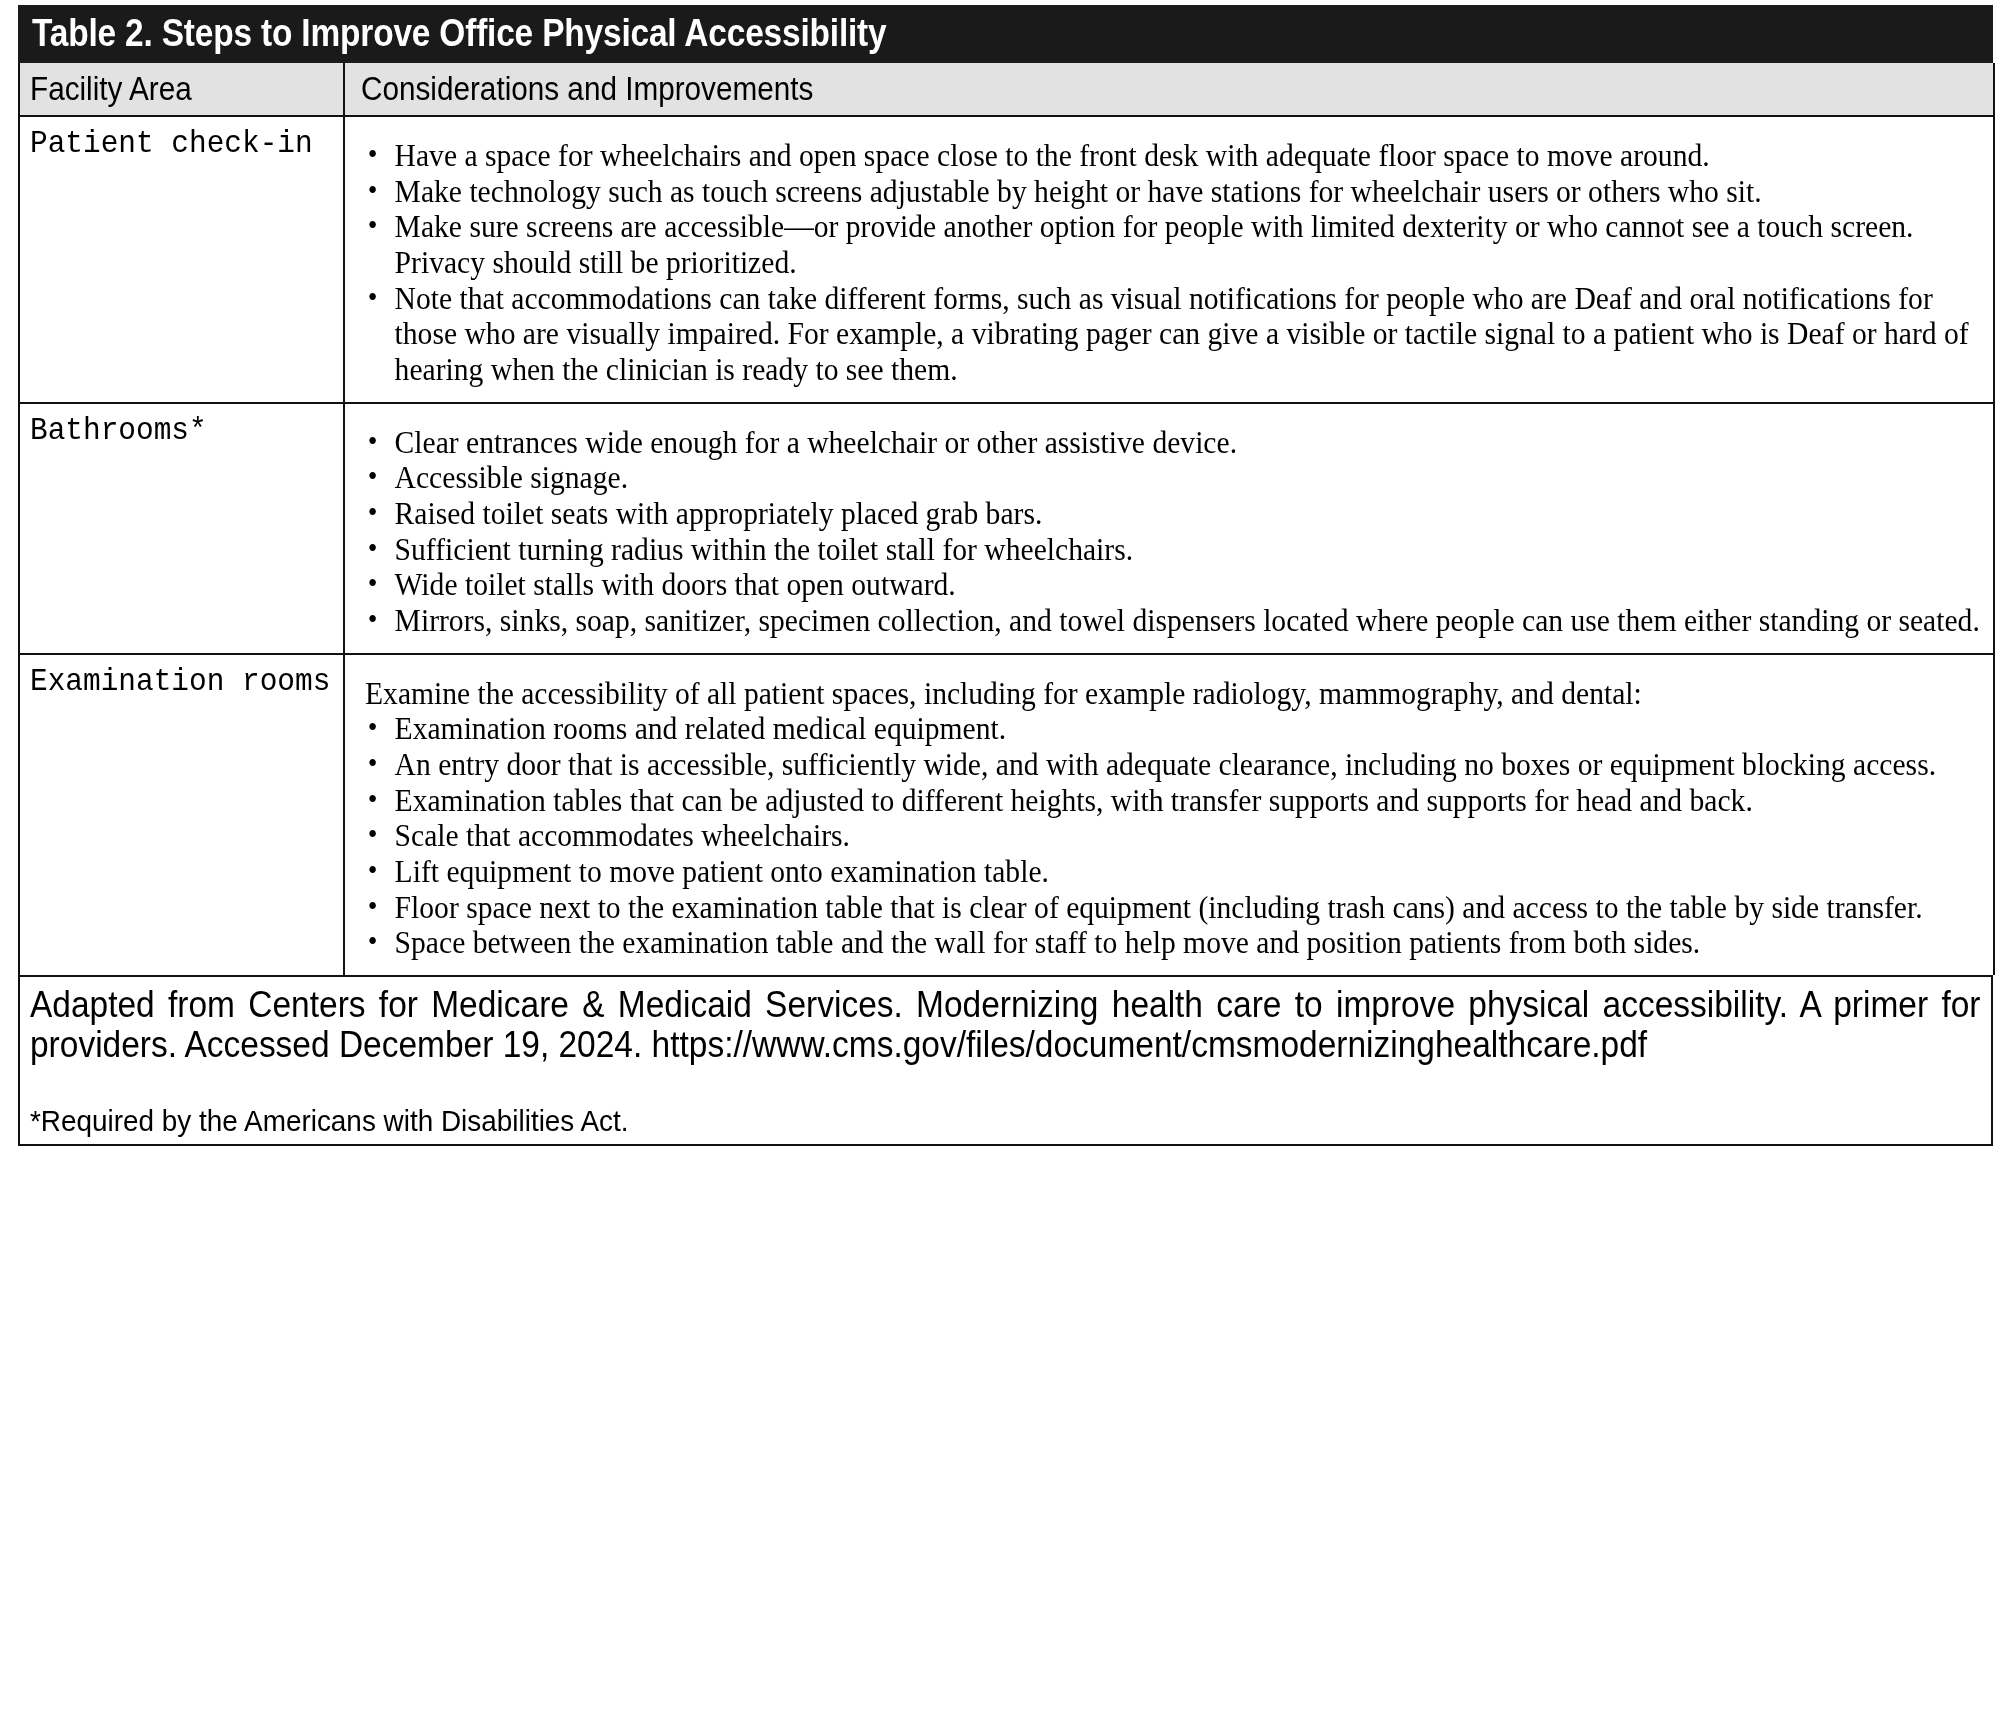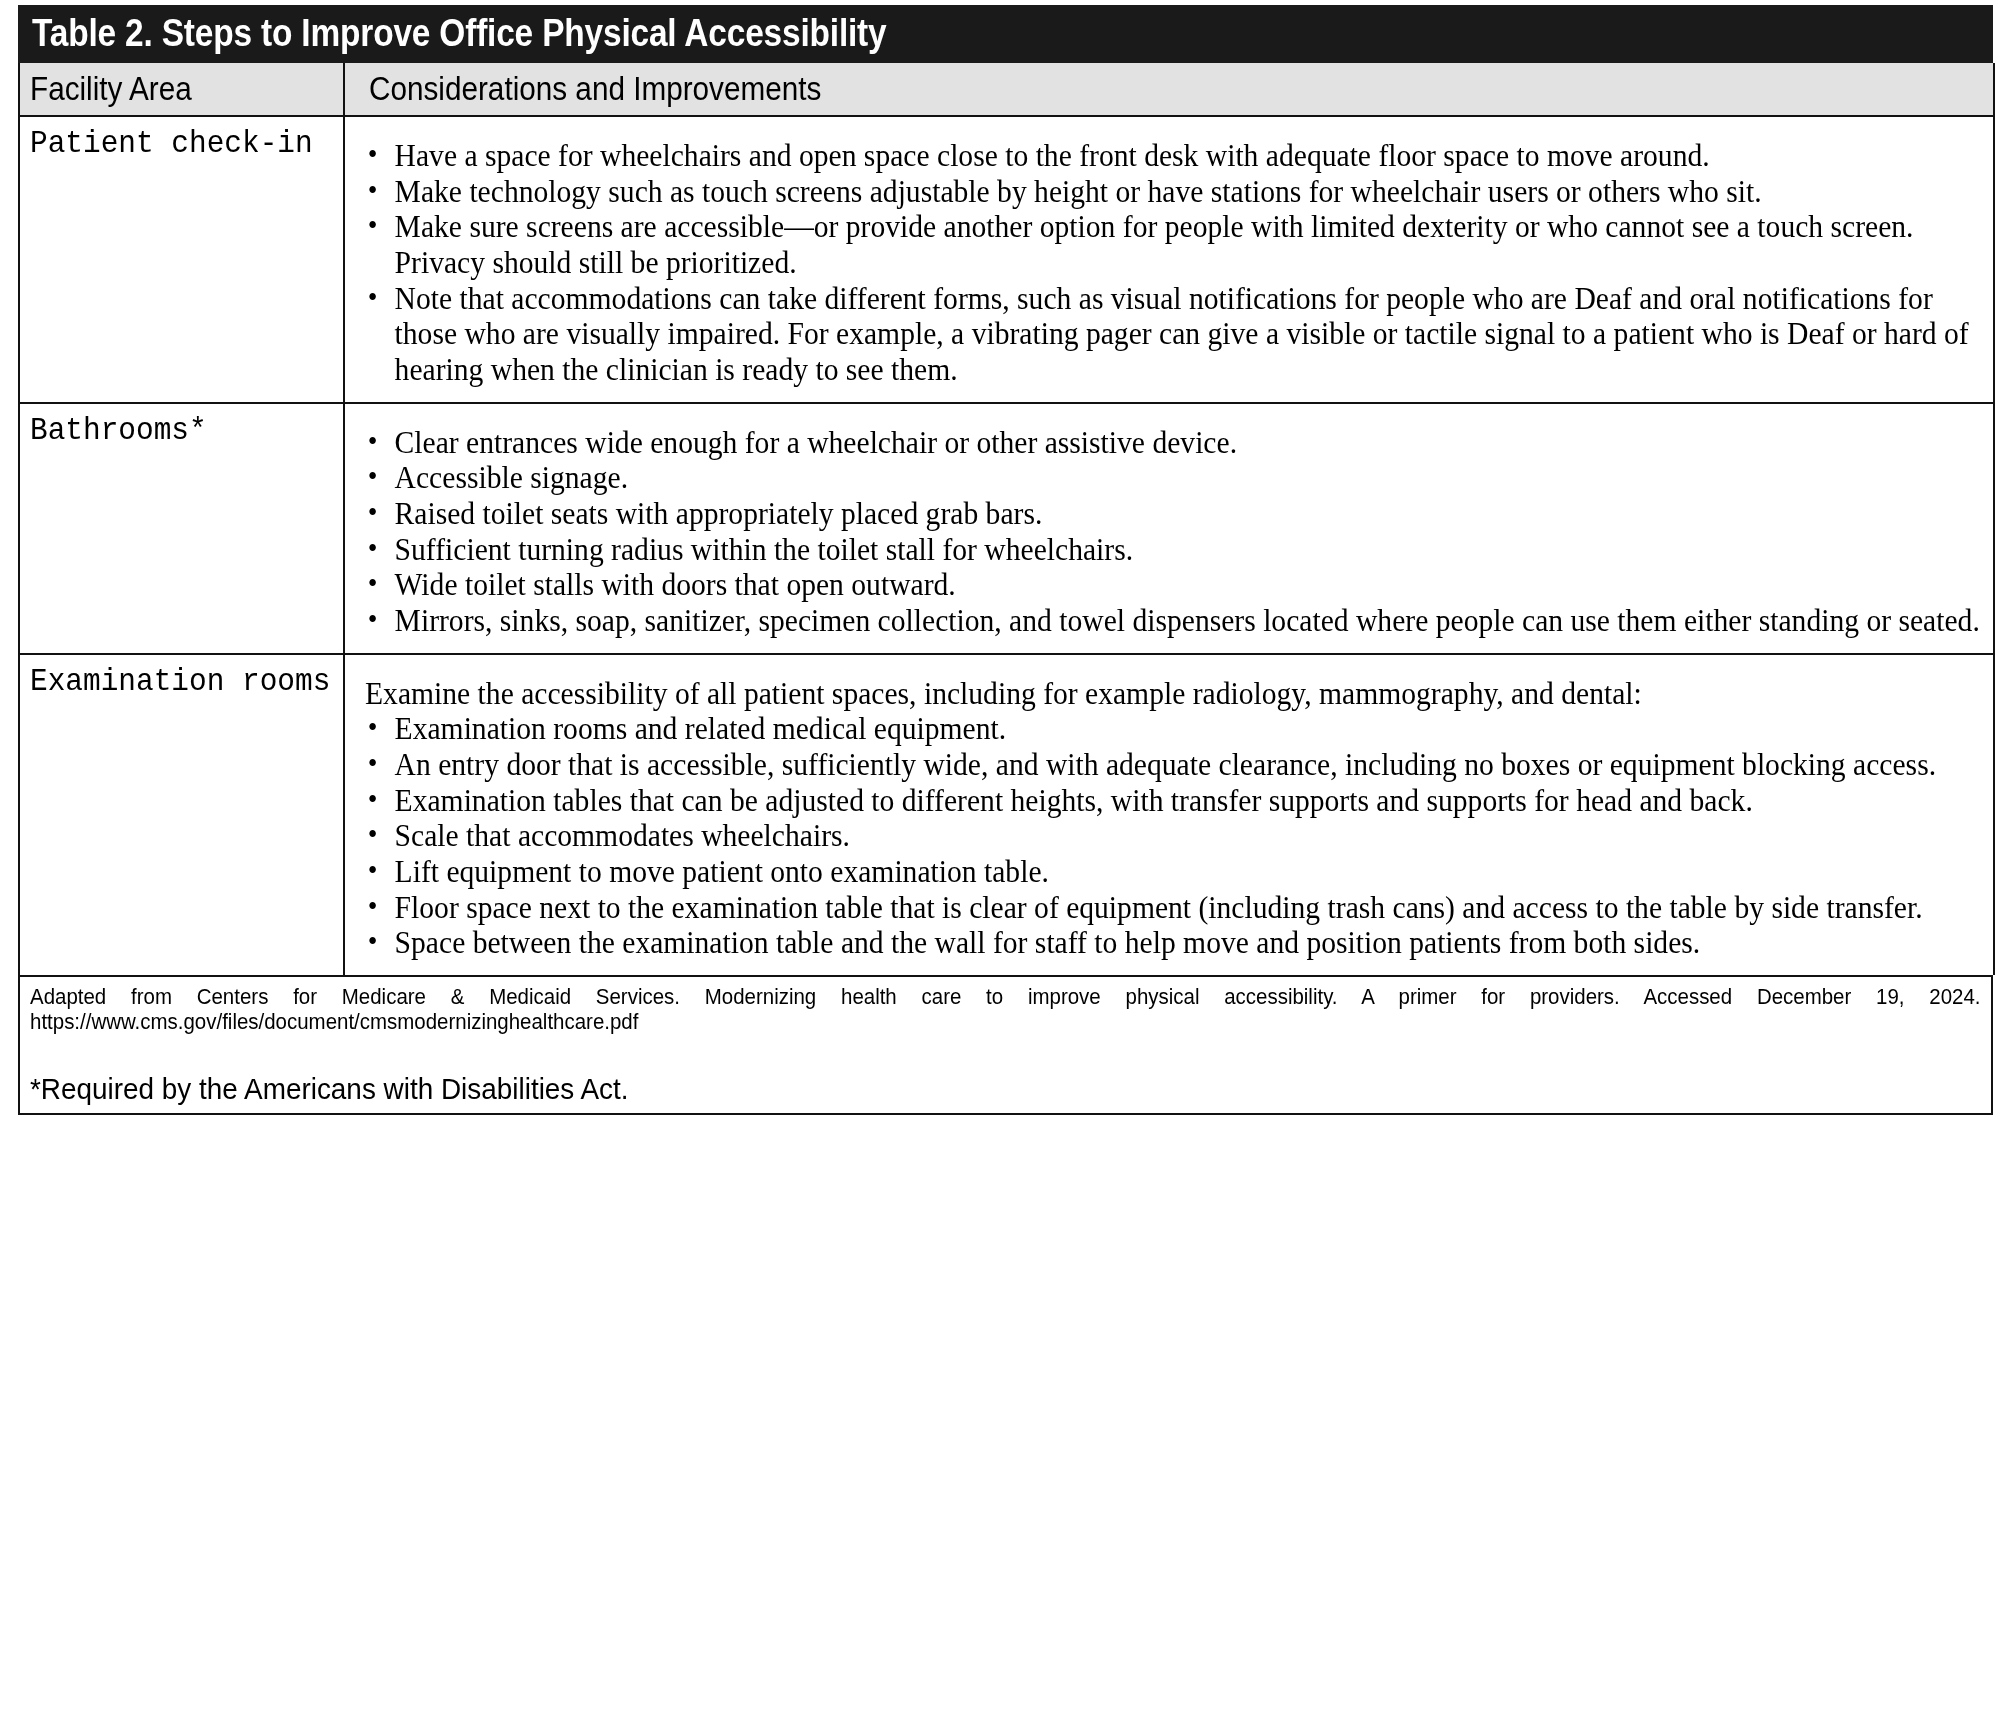--- a/index.html
+++ b/index.html
@@ -63,21 +63,21 @@
   .hdr-row th {
     background: #e2e2e2;
     font-weight: normal;
     font-size: 33px;
     line-height: 1.0;
     padding: 9px 0 10px 10px;
     border-bottom: 2.5px solid #111;
   }
   .hdr-row th.col2 {
     border-left: 2px solid #111;
-    padding-left: 24px;
+    padding-left: 16px;
   }
   .hdr-row th .t-inner {
     display: inline-block;
     transform: scaleX(0.9);
     transform-origin: left center;
     white-space: nowrap;
   }
 
   
   .body-row > td {
@@ -136,21 +136,21 @@
 
   
   .foot-box {
     border: 2.5px solid #111;
     border-top: 2.5px solid #111;
     width: 1975px;
     box-sizing: border-box;
     padding: 8px 10px 7px 10px;
   }
   .foot-src {
-    font-size: 22px;
+    font-size: 36px;
     line-height: 1.12;
     text-align: justify;
     text-justify: inter-word;
   }
   .foot-src .fs-inner {
     display: block;
     transform: scaleX(0.93);
     transform-origin: left top;
     width: 107.5%;
   }

